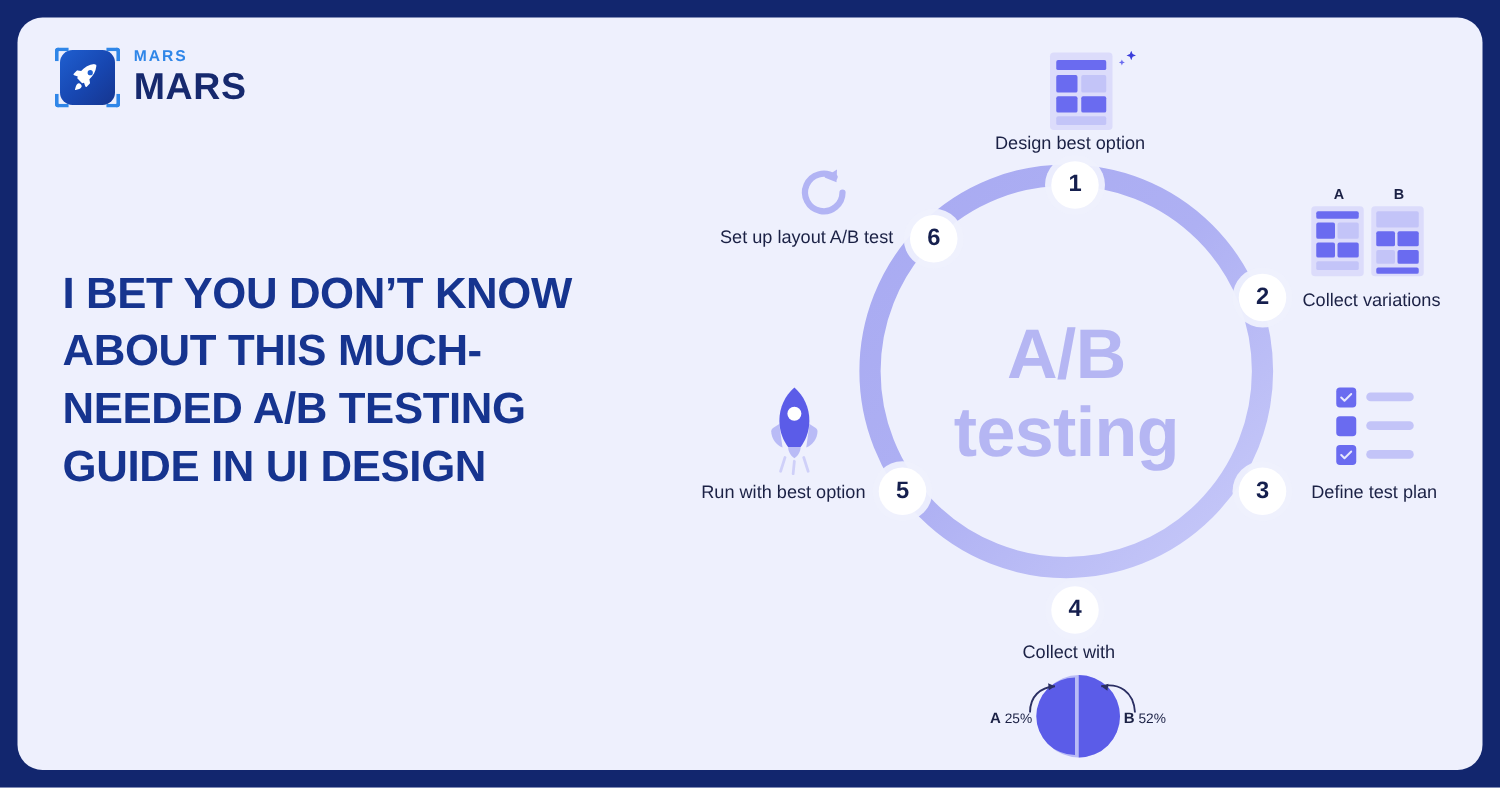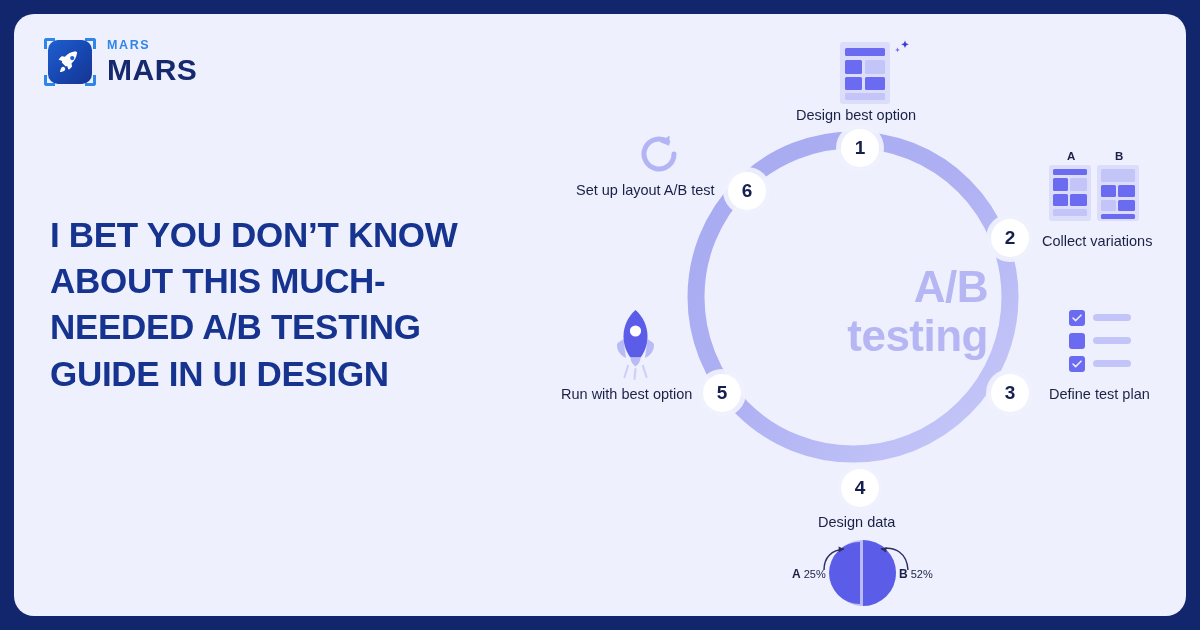--- a/index.html
+++ b/index.html
@@ -51,23 +51,23 @@
     letter-spacing: -0.3px; color: #16348f; text-transform: uppercase;
   }
 
   
   .diagram { position: absolute; left: 510px; top: 0; width: 662px; height: 602px; }
 
   .ring { position: absolute; left: 154px; top: 108px; width: 350px; height: 350px; }
   .ring svg { display: block; }
 
   .center-text {
-    position: absolute; left: 194px; top: 248px; width: 270px;
-    text-align: right; color: #b5b6f3;
-    font-size: 44px; font-weight: 700; line-height: 1.12; letter-spacing: -0.5px;
+    position: absolute; left: 194px; top: 238px; width: 270px;
+    text-align: center; color: #b5b6f3;
+    font-size: 56px; font-weight: 700; line-height: 1.12; letter-spacing: -0.5px;
   }
 
   .badge {
     position: absolute; width: 38px; height: 38px; border-radius: 50%;
     background: #ffffff; color: #151f4e;
     font-size: 19px; font-weight: 700;
     display: flex; align-items: center; justify-content: center;
     box-shadow: 0 0 0 5px rgba(238,240,253,0.95);
   }
 
@@ -189,21 +189,21 @@
       <div class="box c-strong" style="left:0; top:46px;"></div>
       <svg style="position:absolute; left:3px; top:49px;" width="10" height="10" viewBox="0 0 10 10">
           <path d="M1 5l2.6 2.6L9 2.2" stroke="#e7e8fd" stroke-width="1.6" fill="none" stroke-linecap="round" stroke-linejoin="round"></path>
         </svg>
       <div class="line c-mid" style="left:24px; top:50px; width:38px;"></div>
     </div>
     <div class="step-label" style="left:525px; top:372px;">Define test plan</div>
     <div class="badge" style="left:467px; top:360px;">3</div>
 
     <div class="badge" style="left:317px; top:455px;">4</div>
-    <div class="step-label" style="left:294px; top:500px;">Design data</div>
+    <div class="step-label" style="left:294px; top:500px;">Collect with</div>
     <div class="pie-wrap" style="left:300px; top:522px; width:74px; height:74px;">
       <svg width="74" height="74" viewBox="0 0 74 74">
         <circle cx="39" cy="37" r="33" fill="#b9bbf6"></circle>
         <path d="M39 37 L39 4 A33 33 0 0 0 39 70 Z" fill="#5b5ce8" transform="rotate(180 39 37)"></path>
         <path d="M36 37 L36 6 A31 31 0 0 0 36 68 Z" fill="#5b5ce8"></path>
       </svg>
       <svg style="position:absolute; left:-4px; top:7px;" width="34" height="30" viewBox="0 0 34 30">
         <path d="M4 27 C4 14 12 7 24 6" stroke="#2b2f63" stroke-width="1.5" fill="none"></path>
         <path d="M24 6 l-5.5 -2.4 l0.6 5.6 z" fill="#2b2f63"></path>
       </svg>

